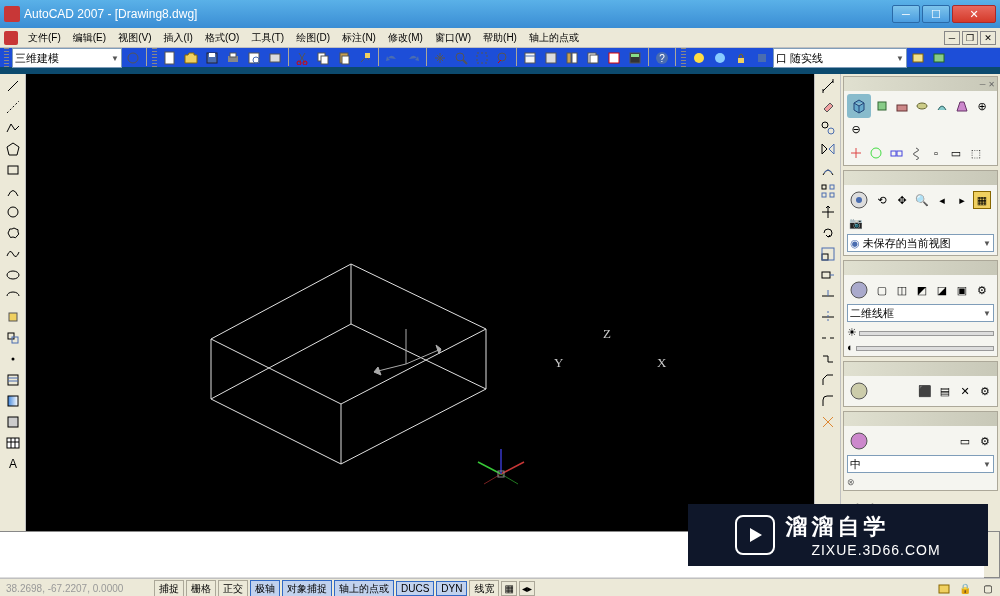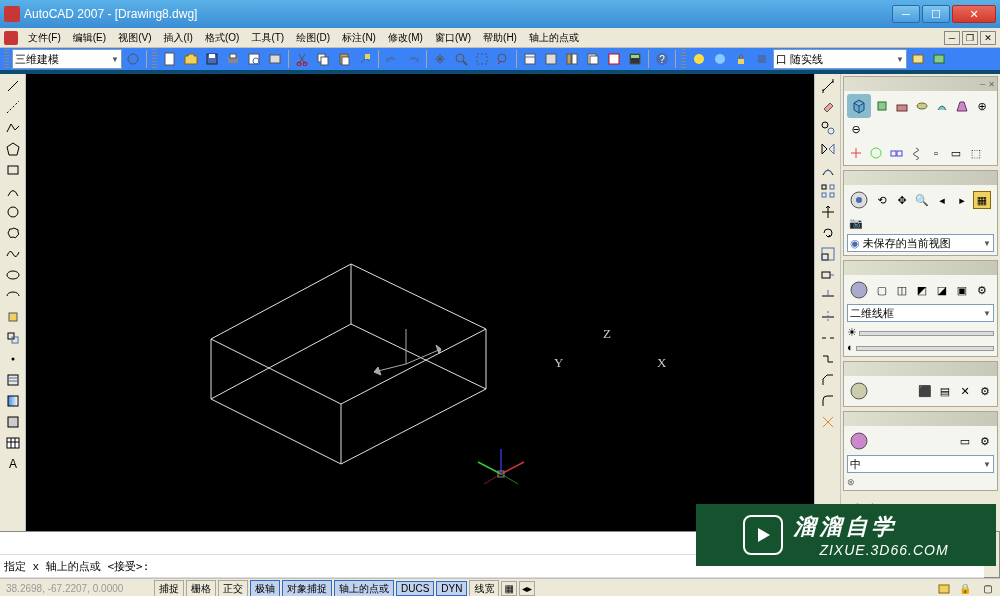--- a/index.html
+++ b/index.html
@@ -10,21 +10,21 @@
 .titlebar-text { flex: 1; font-size: 12px; }
 .titlebar-controls { display: flex; gap: 2px; }
 .titlebar-btn { width: 28px; height: 18px; background: linear-gradient(to bottom, #7ec5ec, #4a9de0); border: 1px solid #2a6aa8; border-radius: 2px; display: flex; align-items: center; justify-content: center; color: white; font-size: 11px; cursor: pointer; }
 .titlebar-btn.close { background: linear-gradient(to bottom, #e8695e, #d43a2a); border-color: #a82a2a; width: 44px; }
 
 .menubar { height: 20px; background: #ece9d8; display: flex; align-items: center; padding: 0 4px; border-bottom: 1px solid #c0c0c0; position: relative; }
 .menubar-item { padding: 2px 6px; cursor: pointer; font-size: 10px; }
 .child-controls { position: absolute; right: 4px; display: flex; gap: 2px; }
 .child-btn { width: 16px; height: 14px; border: 1px solid #888; background: #ece9d8; font-size: 9px; display: flex; align-items: center; justify-content: center; cursor: pointer; }
 
-.toolbar-row { height: 26px; background: #3b82f6; display: flex; align-items: center; border-bottom: 4px solid #0c4a6e; padding: 0 2px; gap: 1px; }
+.toolbar-row { height: 26px; background: #1d4ed8; display: flex; align-items: flex-start; border-bottom: 7px solid #0c4a6e; padding: 0 2px; gap: 1px; }
 .toolbar-grip { width: 5px; height: 20px; background: repeating-linear-gradient(to bottom, #888 0, #888 1px, transparent 1px, transparent 3px); margin: 0 2px; }
 .tool-btn { width: 20px; height: 20px; border: 1px solid transparent; display: flex; align-items: center; justify-content: center; cursor: pointer; }
 .tool-sep { width: 1px; height: 18px; background: #aca899; margin: 0 2px; }
 .dropdown { height: 20px; border: 1px solid #7f9db9; background: white; display: flex; align-items: center; padding: 0 2px; font-size: 11px; }
 .dropdown-arrow { margin-left: auto; font-size: 8px; color: #555; }
 
 .main-area { display: flex; height: 457px; }
 .left-tools { width: 26px; background: #ece9d8; border-right: 1px solid #c0c0c0; display: flex; flex-direction: column; align-items: center; padding-top: 2px; gap: 1px; }
 .right-tools { width: 26px; background: #ece9d8; border-left: 1px solid #c0c0c0; display: flex; flex-direction: column; align-items: center; padding-top: 2px; gap: 1px; }
 
@@ -43,21 +43,21 @@
 
 .command-area { height: 47px; background: white; border-top: 1px solid #888; display: flex; flex-direction: column; }
 .cmd-line { flex: 1; padding: 1px 4px; font-size: 11px; font-family: SimSun, monospace; border-bottom: 1px solid #ddd; display: flex; align-items: center; }
 .cmd-scroll { width: 16px; background: #ece9d8; }
 
 .statusbar { height: 20px; background: #ece9d8; border-top: 1px solid #c0c0c0; display: flex; align-items: center; font-size: 10px; padding: 0 2px; gap: 2px; }
 .status-coords { width: 150px; padding: 0 4px; color: #999; }
 .status-btn { padding: 1px 4px; border: 1px solid #aca899; background: #ece9d8; cursor: pointer; font-size: 10px; }
 .status-btn.active { background: #c1d2ee; border-color: #316ac5; }
 
-.watermark { position: absolute; bottom: 30px; right: 4px; width: 300px; height: 62px; background: #14532d; color: white; display: flex; align-items: center; justify-content: center; gap: 10px; z-index: 100; font-style: italic; }
+.watermark { position: absolute; bottom: 30px; right: 12px; width: 300px; height: 62px; background: #0f172a; color: white; display: flex; align-items: center; justify-content: center; gap: 10px; z-index: 100; }
 .watermark-logo { width: 40px; height: 40px; border: 2px solid white; border-radius: 8px; display: flex; align-items: center; justify-content: center; }
 .watermark-text { display: flex; flex-direction: column; }
 .watermark-title { font-size: 22px; font-weight: bold; letter-spacing: 4px; }
 .watermark-url { font-size: 14px; letter-spacing: 1px; margin-left: 26px; }
 
 svg { display: block; }
 </style>
 </head>
 <body>
 
@@ -684,21 +684,20 @@
     <div style="display:flex;gap:4px;padding:2px">
       <div class="panel-icon" style="opacity:0.4">◀</div>
       <div class="panel-icon" style="opacity:0.4">▶</div>
     </div>
   </div>
 </div>
 
 <div style="display:flex">
   <div class="command-area" style="flex:1">
     <div class="cmd-line">&nbsp;</div>
-    <div class="cmd-line">指定 x 轴上的点或 &lt;接受&gt;:</div>
   </div>
   <div class="cmd-scroll" style="width:16px;height:47px;border:1px solid #888;border-left:none"></div>
 </div>
 
 <div class="statusbar">
   <div class="status-coords">38.2698, -67.2207, 0.0000</div>
   <div class="status-btn">捕捉</div>
   <div class="status-btn">栅格</div>
   <div class="status-btn">正交</div>
   <div class="status-btn active">极轴</div>

